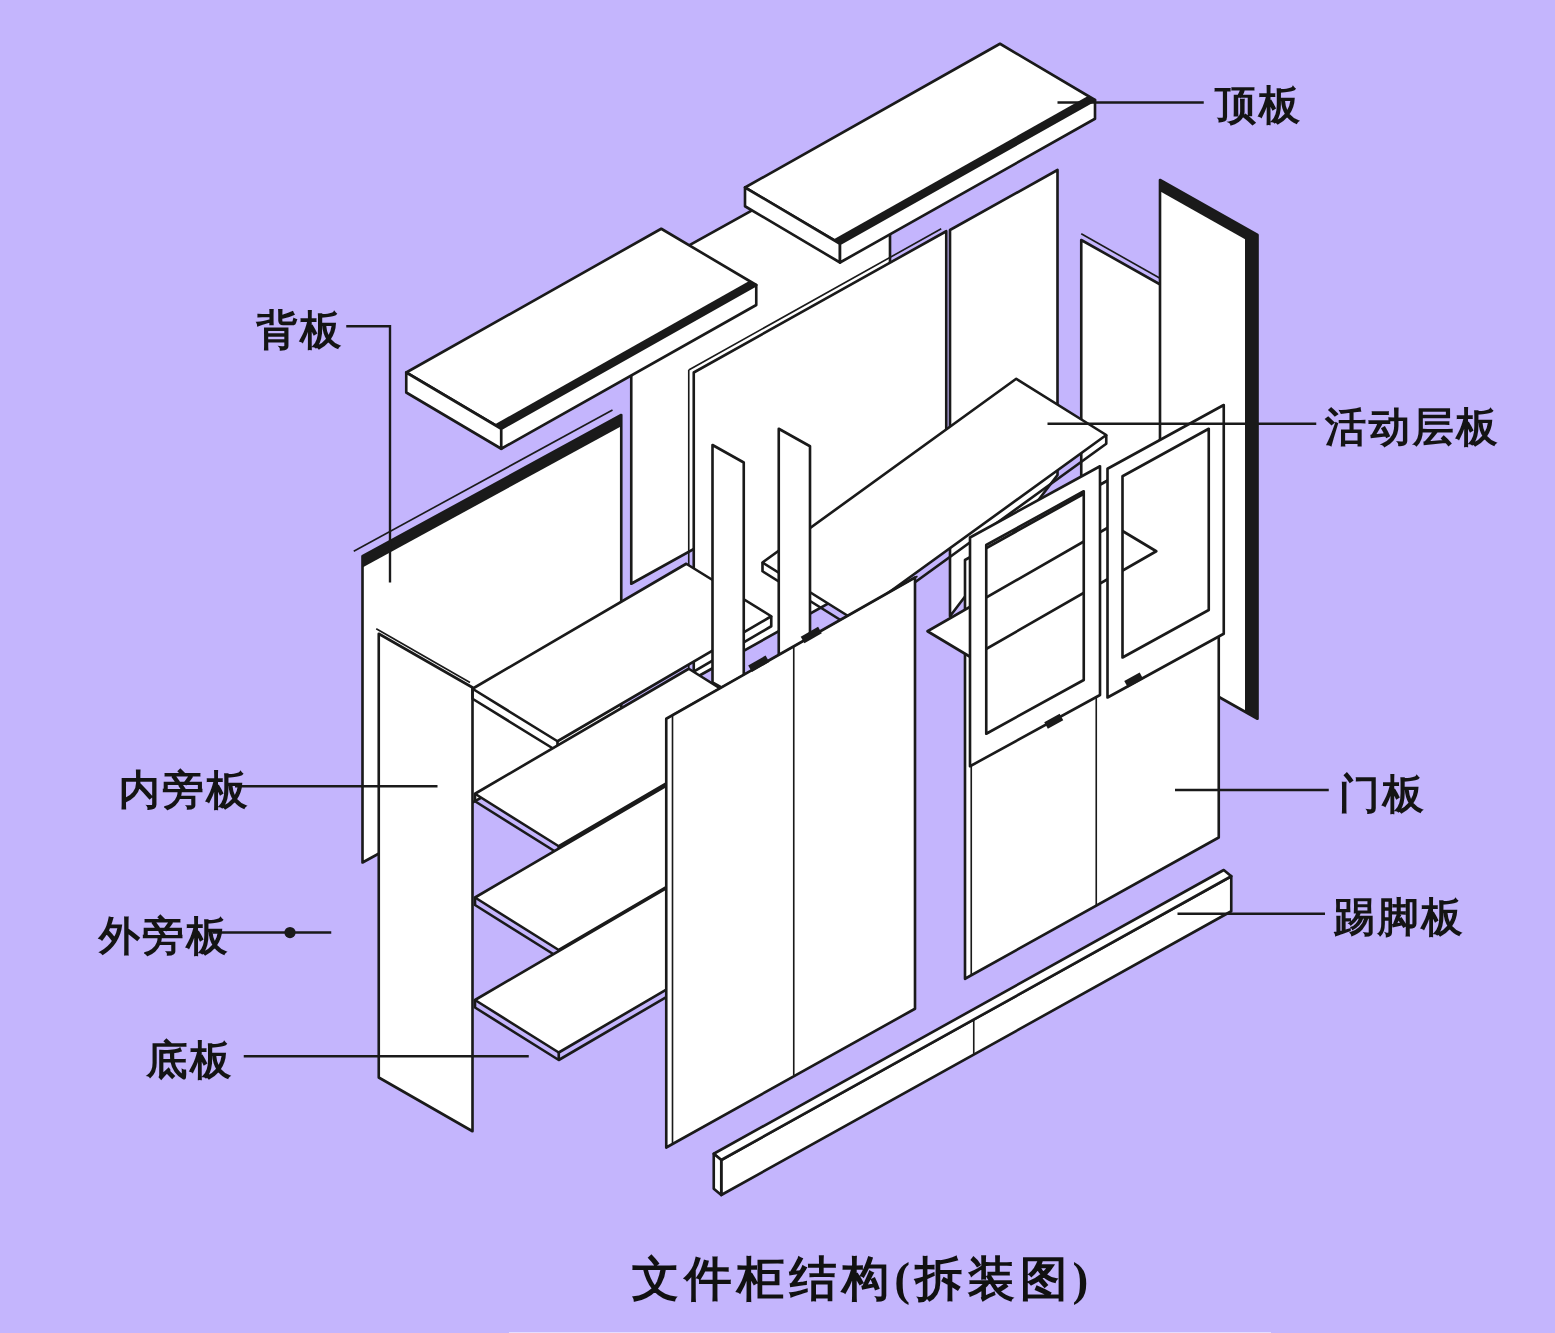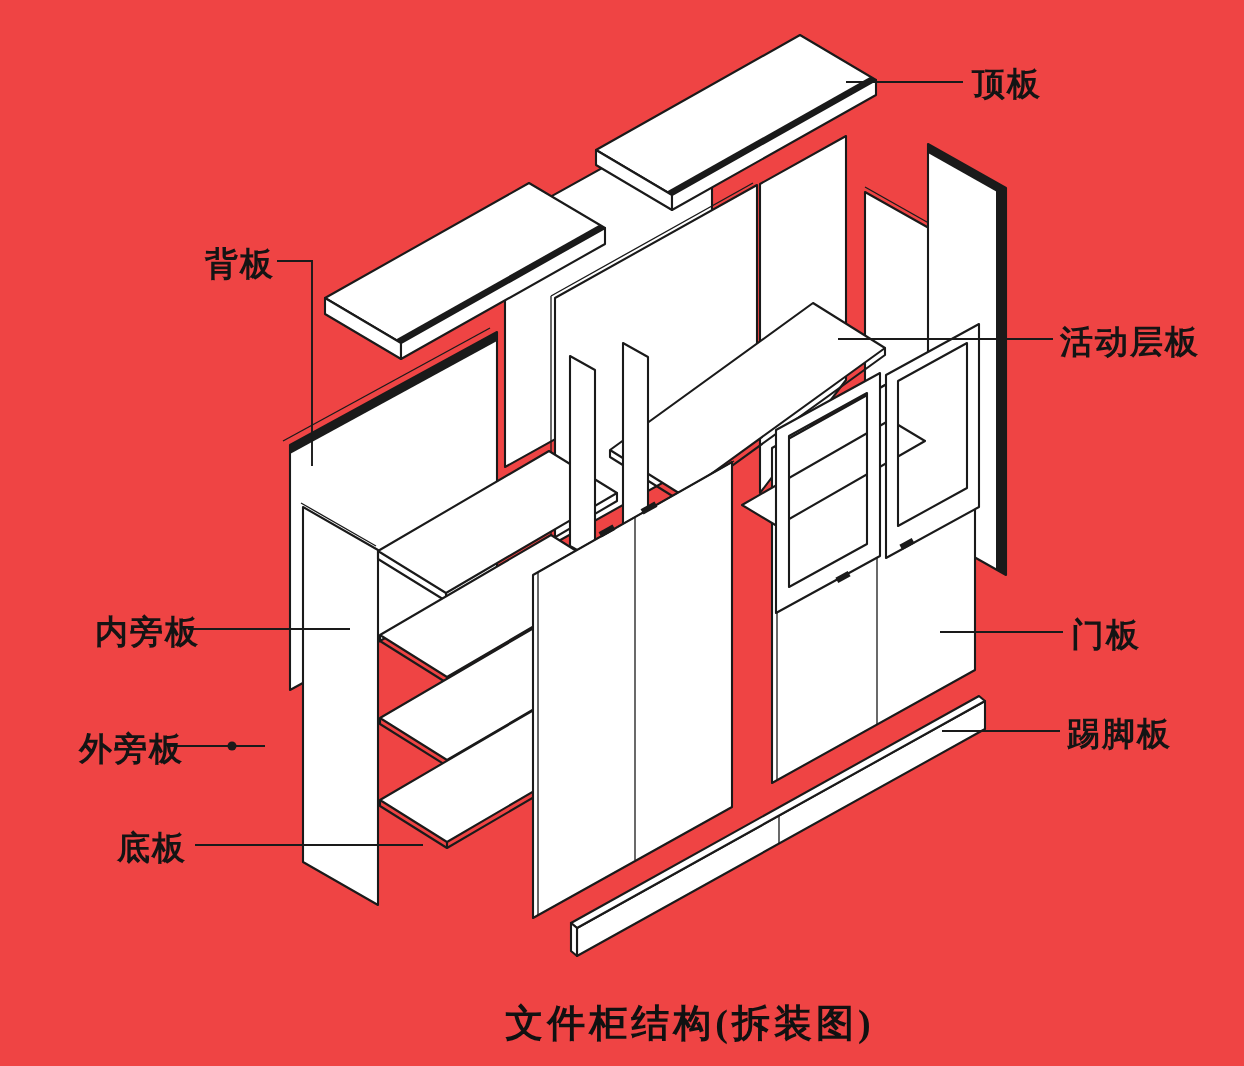--- a/index.html
+++ b/index.html
@@ -1,16 +1,16 @@
 <!DOCTYPE html>
 <html><head>
 <meta charset="utf-8">
 <style>
   html,body{margin:0;padding:0;background:#ffffff;}
-  .stage{position:relative;width:1244px;height:1066px;background:#ef4444;overflow:hidden;
+  .stage{position:relative;width:1244px;height:1066px;background:#c4b5fd;overflow:hidden;
          font-family:"Liberation Sans",sans-serif;}
   svg{display:block;width:1244px;height:1066px;}
   .panel{fill:#ffffff;stroke:#1a1a1a;stroke-width:2.1;stroke-linejoin:round;}
   .edge{fill:none;stroke:#1a1a1a;stroke-width:2.1;stroke-linejoin:round;}
   .thin{fill:none;stroke:#1a1a1a;stroke-width:1.3;}
   .ink{fill:#1a1a1a;stroke:none;}
   .leader{fill:none;stroke:#1a1a1a;stroke-width:1.9;}
   text.lbl{font-family:"Liberation Sans",sans-serif;font-size:33px;font-weight:600;
            fill:#141414;letter-spacing:2px;}
   text.cap{font-family:"Liberation Serif",serif;font-size:38px;font-weight:700;

